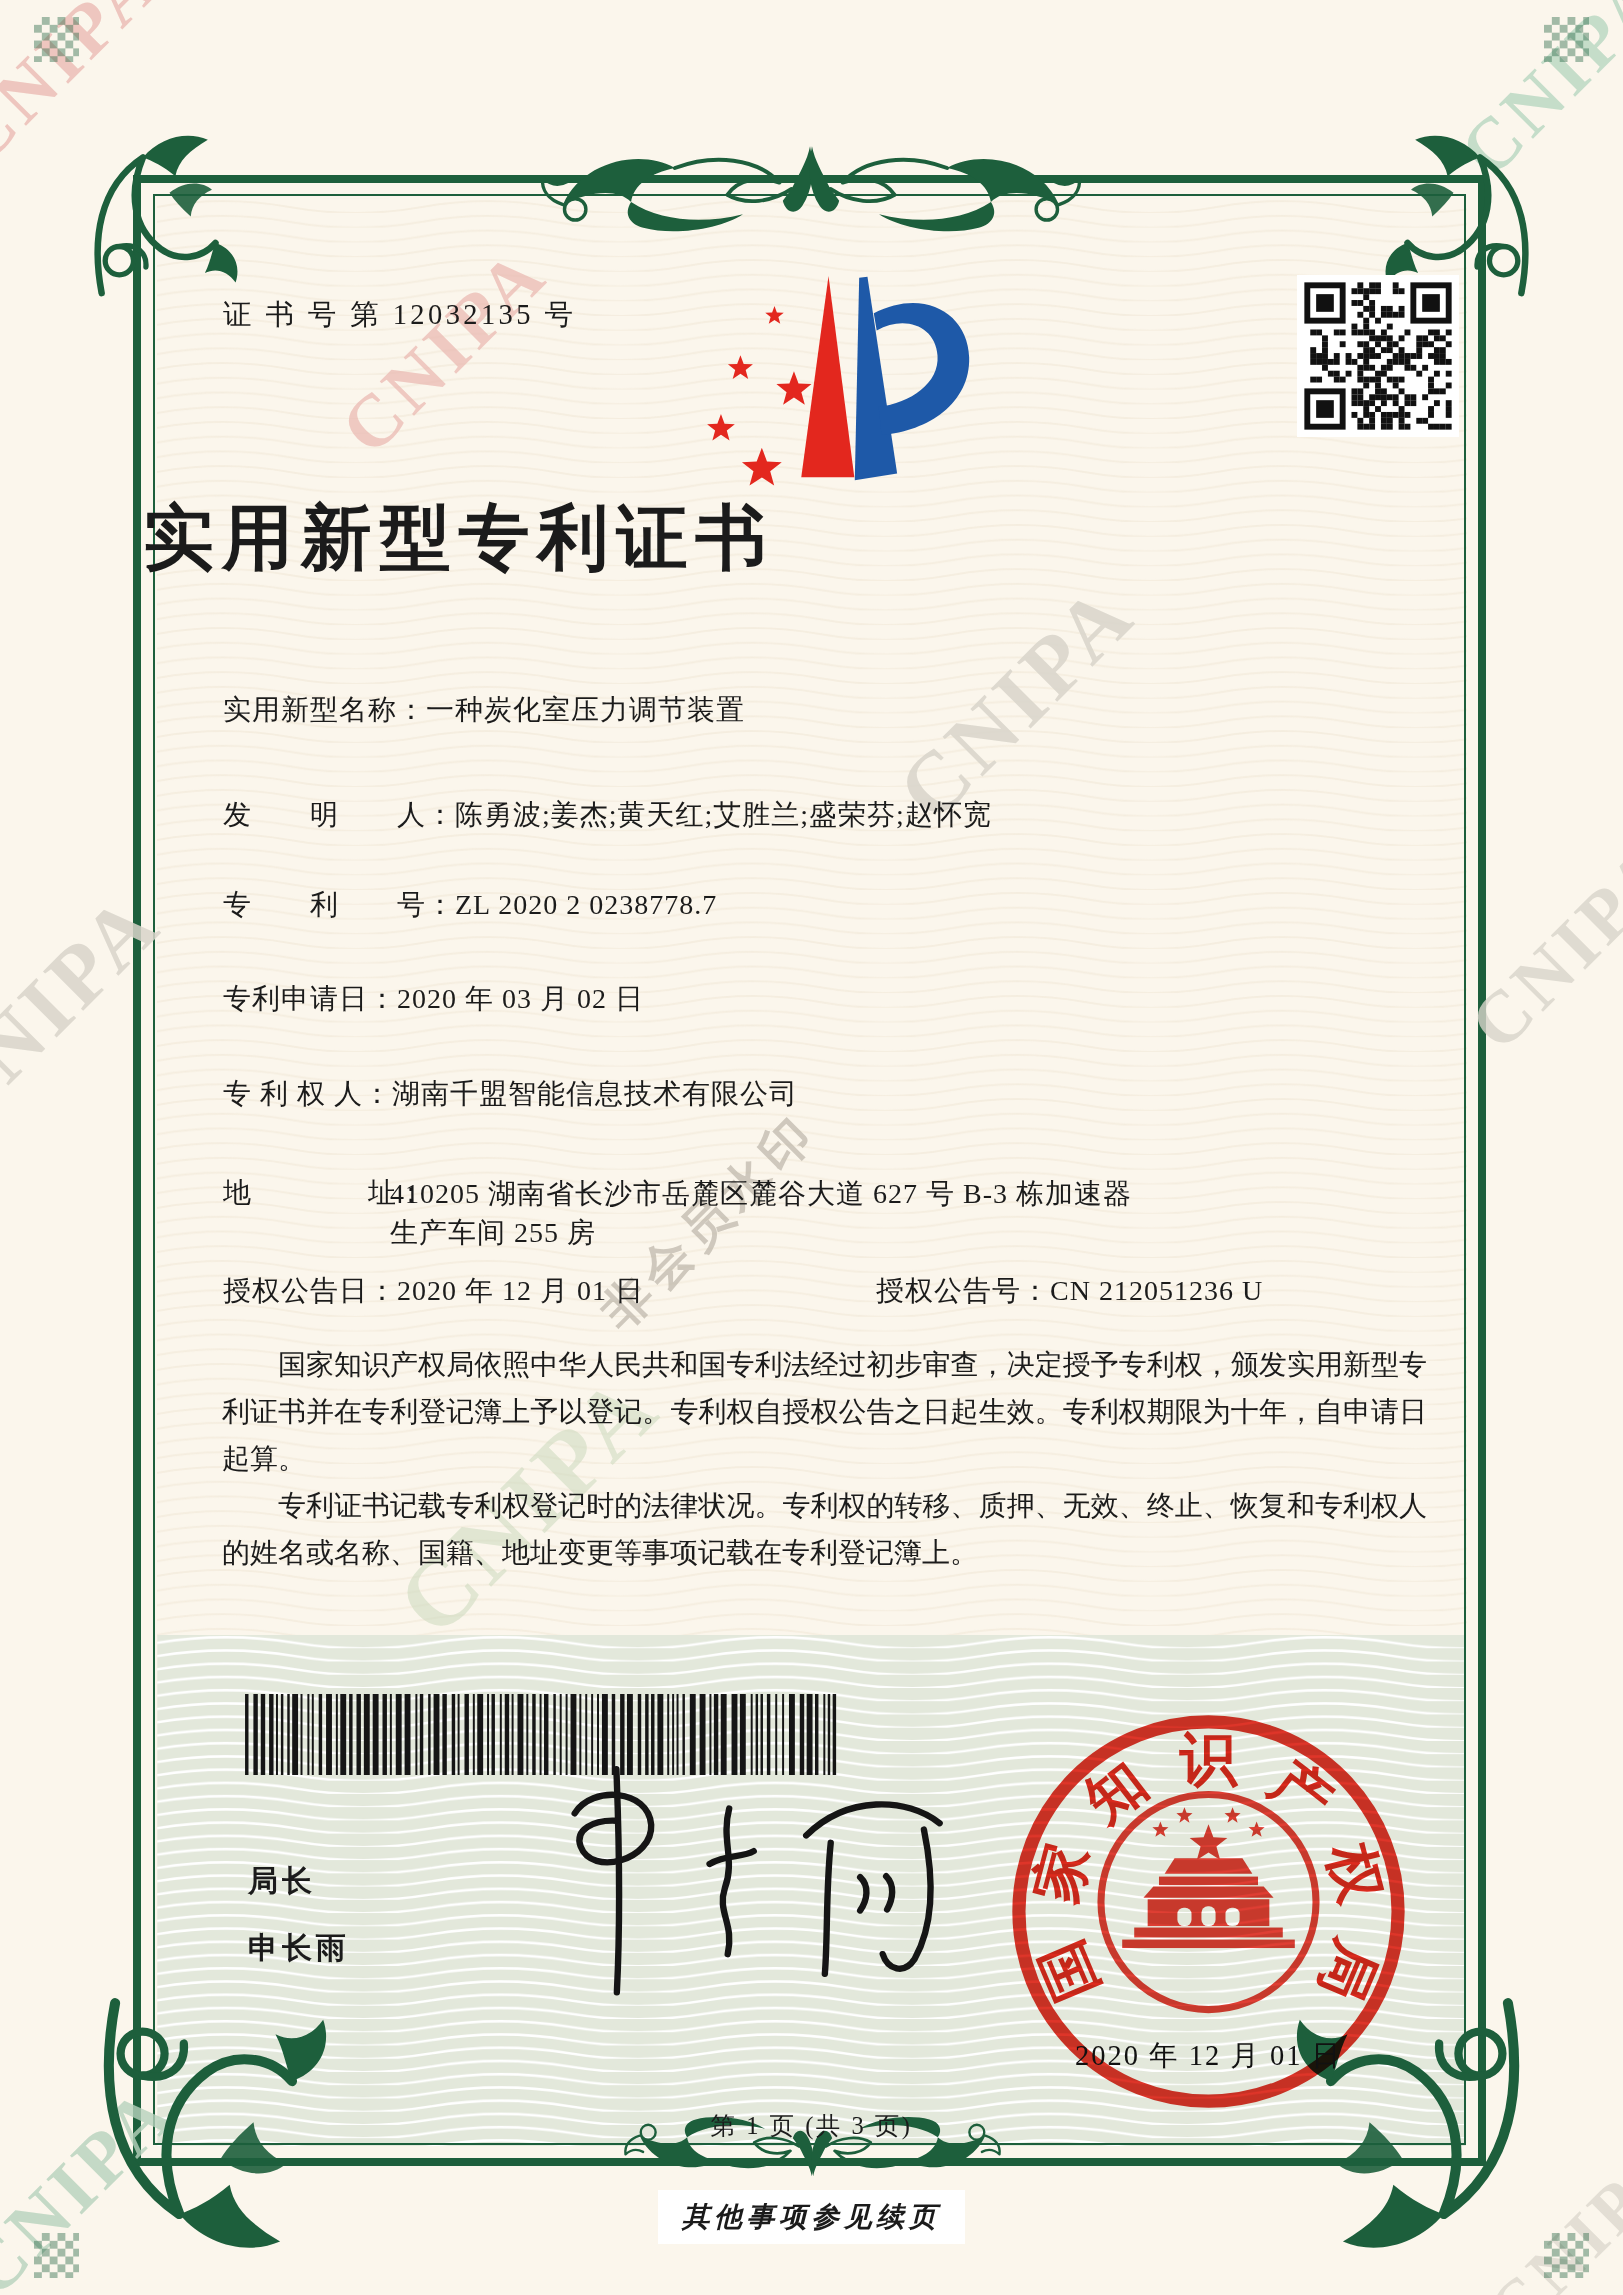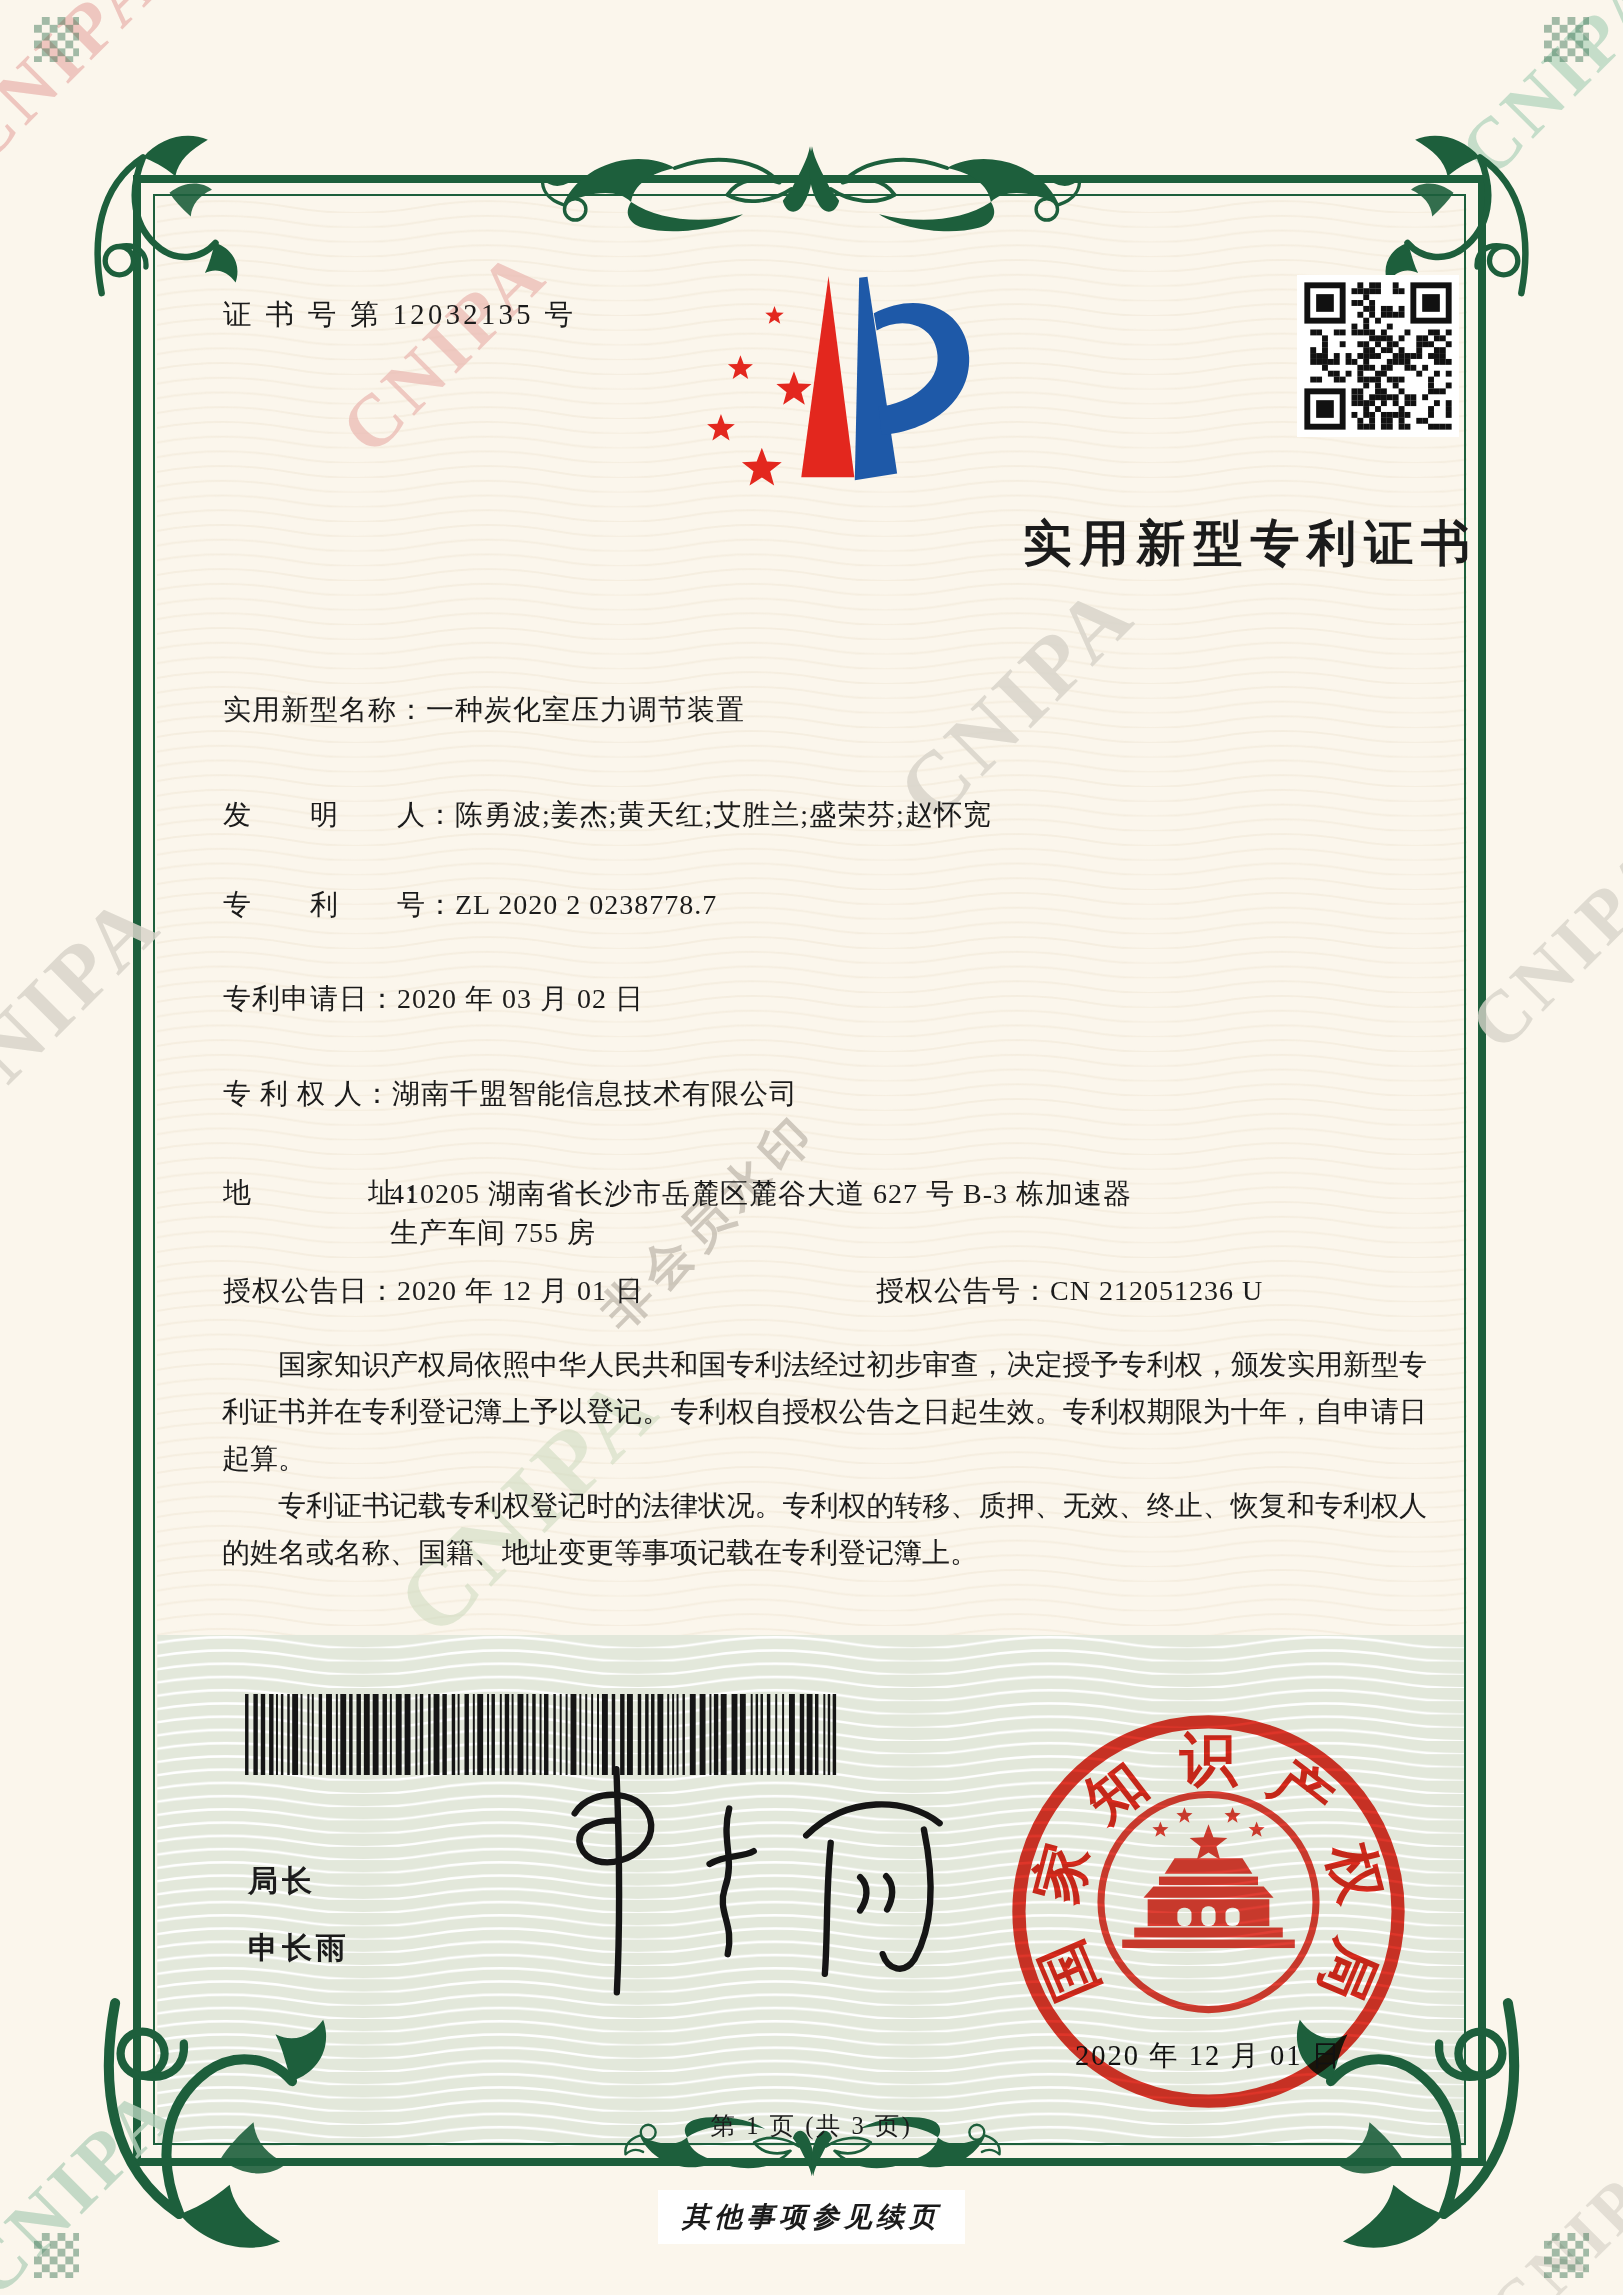--- a/index.html
+++ b/index.html
@@ -29,21 +29,21 @@
   .orn{position:absolute;z-index:2;}
   .fill-green{fill:var(--g);}
   .stroke-green{stroke:var(--g);fill:none;stroke-linecap:round;stroke-linejoin:round;}
   .checker{position:absolute;z-index:2;width:45px;height:45px;opacity:.4;
            background:repeating-conic-gradient(var(--g) 0 25%, transparent 0 50%);
            background-size:15.7px 15.7px;}
 
   
   .content{position:absolute;z-index:3;}
   #cert-no{left:223px;top:296px;font-size:28.5px;letter-spacing:3.4px;}
-  #title{left:143px;top:511px;width:1335px;text-align:right;font-size:49px;font-weight:bold;letter-spacing:7.9px;}
+  #title{left:143px;top:491px;width:1335px;text-align:left;font-size:71px;font-weight:bold;letter-spacing:7.9px;}
 
   .row{position:absolute;left:223px;font-size:28px;line-height:1.35;letter-spacing:1px;white-space:nowrap;}
   #row-name{top:691px;}
   #row-inventors{top:796px;}
   #row-patno{top:886px;}
   #row-appdate{top:980px;}
   #row-patentee{top:1075px;}
   #row-address{top:1174px;}
   #row-address .addr-val{position:absolute;left:167px;top:0;width:1041px;white-space:normal;line-height:39px;}
   #row-grant{top:1272px;width:1207px;}
@@ -397,21 +397,21 @@
   <div id="row-appdate" class="row content">
     <span>专利申请日：</span><span>2020 年 03 月 02 日</span>
   </div>
   <div id="row-patentee" class="row content">
     <span>专 利 权 人：</span><span>湖南千盟智能信息技术有限公司</span>
   </div>
   <div id="row-address" class="row content">
     <span>地　　　　址：</span>
     <span class="addr-val">
       <span style="display:block">410205  湖南省长沙市岳麓区麓谷大道 627 号 B-3 栋加速器</span>
-      <span style="display:block">生产车间 755 房</span>
+      <span style="display:block">生产车间 255 房</span>
     </span>
   </div>
   <div id="row-grant" class="row content">
     <span>
       <span>授权公告日：</span><span>2020 年 12 月 01 日</span>
     </span>
     <span id="grant-no-group">
       <span>授权公告号：</span><span>CN 212051236 U</span>
     </span>
   </div>

